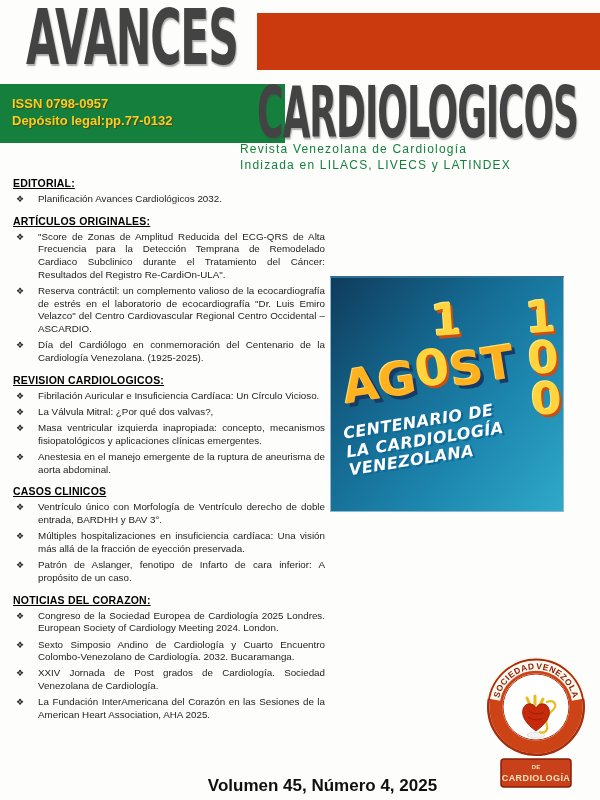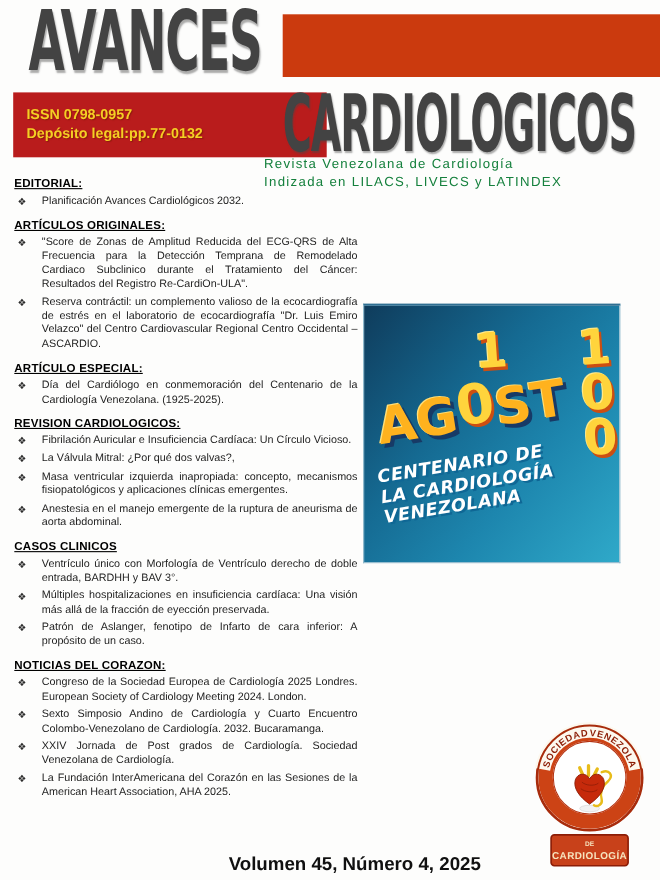--- a/index.html
+++ b/index.html
@@ -3,21 +3,21 @@
 <meta charset="utf-8">
 <style>
   html,body{margin:0;padding:0;background:#e8e8e8;}
   .page{
     position:relative;width:600px;height:800px;margin:0 auto;
     background:#fdfdfc;overflow:hidden;
     font-family:"Liberation Sans",sans-serif;
   }
   
   .red-top{position:absolute;left:257px;top:13px;width:343px;height:57px;background:#cb3a0e;}
-  .red-band{position:absolute;left:12px;top:84px;width:285px;height:59px;background:#b91c1c;box-sizing:border-box;padding:11px 0 0 12px;}
+  .red-band{position:absolute;left:0;top:84px;width:285px;height:59px;background:#15803d;box-sizing:border-box;padding:11px 0 0 12px;}
   .red-band .issn-line{font-size:13px;font-weight:bold;color:#f4cf24;line-height:17px;white-space:nowrap;
     text-shadow:1px 1px 1px rgba(110,25,0,.55);}
   .title-avances{
     position:absolute;left:26px;top:0;white-space:nowrap;
     font-family:"DejaVu Sans",sans-serif;font-weight:bold;
     font-size:76px;line-height:76px;color:#434343;letter-spacing:-2px;
     transform:scaleX(0.56);transform-origin:left top;
     text-shadow:2px 2px 2px rgba(70,70,70,.45);
   }
   .title-cardio{
@@ -30,21 +30,21 @@
   .masthead-sub{
     position:absolute;left:240px;top:141px;width:360px;text-align:left;
     color:#15803d;font-size:12px;line-height:16px;letter-spacing:1.2px;white-space:nowrap;
   }
   
   .toc{position:absolute;left:13px;top:161px;width:312px;}
   .toc h3{
     font-size:10.5px;font-weight:bold;color:#000;margin:9px 0 4px;
     text-decoration:underline;letter-spacing:.2px;
   }
-  .toc section:first-child h3{margin-top:0;}
+  .toc section:first-child h3{margin-top:16px;}
   .toc .item{
     position:relative;padding-left:25px;margin-bottom:3.5px;
     font-size:9.8px;line-height:12.7px;color:#1d1d1d;text-align:justify;
   }
   .toc .bullet{position:absolute;left:3px;top:0;font-size:9px;color:#2c2c2c;}
   
   .poster{
     position:absolute;left:330px;top:276px;width:234px;height:236px;overflow:hidden;
     background:linear-gradient(130deg,#0f3c5c 0%,#156a92 38%,#1d86ae 65%,#2fa9c9 100%);
     border:1px solid #8fb9cc;border-top:2px solid #2f6f92;box-sizing:border-box;
@@ -99,21 +99,20 @@
       <section>
         <h3>EDITORIAL:</h3>
         <div class="item"><span class="bullet">❖</span><span>Planificación Avances Cardiológicos 2032.</span></div>
       </section>
       <section>
         <h3>ARTÍCULOS ORIGINALES:</h3>
         <div class="item"><span class="bullet">❖</span><span>"Score de Zonas de Amplitud Reducida del ECG-QRS de Alta Frecuencia para la Detección Temprana de Remodelado Cardiaco Subclinico durante el Tratamiento del Cáncer: Resultados del Registro Re-CardiOn-ULA".</span></div>
         <div class="item"><span class="bullet">❖</span><span>Reserva contráctil: un complemento valioso de la ecocardiografía de estrés en el laboratorio de ecocardiografía "Dr. Luis Emiro Velazco" del Centro Cardiovascular Regional Centro Occidental – ASCARDIO.</span></div>
       </section>
       <section>
-        <h3>ARTÍCULO ESPECIAL:</h3>
         <div class="item"><span class="bullet">❖</span><span>Día del Cardiólogo en conmemoración del Centenario de la Cardiología Venezolana. (1925-2025).</span></div>
       </section>
       <section>
         <h3>REVISION CARDIOLOGICOS:</h3>
         <div class="item"><span class="bullet">❖</span><span>Fibrilación Auricular e Insuficiencia Cardíaca: Un Círculo Vicioso.</span></div>
         <div class="item"><span class="bullet">❖</span><span>La Válvula Mitral: ¿Por qué dos valvas?,</span></div>
         <div class="item"><span class="bullet">❖</span><span>Masa ventricular izquierda inapropiada: concepto, mecanismos fisiopatológicos y aplicaciones clínicas emergentes.</span></div>
         <div class="item"><span class="bullet">❖</span><span>Anestesia en el manejo emergente de la ruptura de aneurisma de aorta abdominal.</span></div>
       </section>
       <section>

